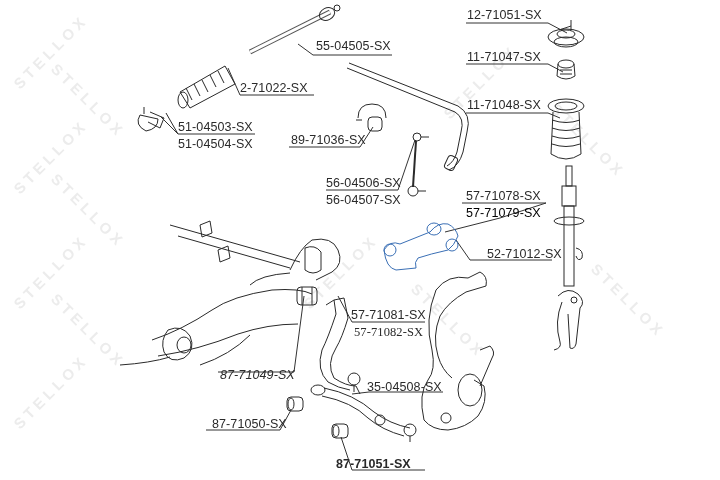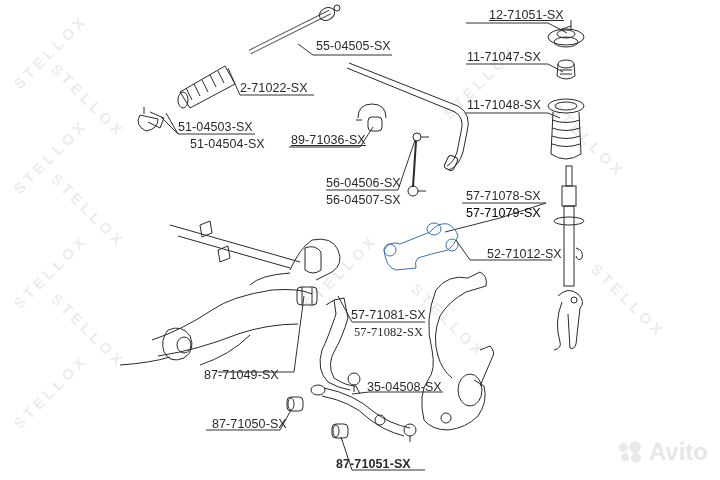--- a/index.html
+++ b/index.html
@@ -187,39 +187,30 @@
         <ellipse cx="470" cy="390" rx="12" ry="16"></ellipse>
         <path d="M480 350 l10 -4 q6 6 2 12 l-12 28"></path>
         <circle cx="446" cy="418" r="5"></circle>
       </g>
     </g>
   </svg>
 
   <div class="lbl" style="left:316px;top:39px;">55-04505-SX</div>
   <div class="lbl" style="left:240px;top:81px;">2-71022-SX</div>
   <div class="lbl" style="left:178px;top:120px;">51-04503-SX</div>
-  <div class="lbl" style="left:178px;top:137px;margin-left:12px;">51-04504-SX</div>
-  <div class="lbl" style="left:291px;top:133px;text-decoration:underline;">89-71036-SX</div>
+  <div class="lbl" style="left:178px;top:137px;">51-04504-SX</div>
+  <div class="lbl" style="left:291px;top:133px;">89-71036-SX</div>
   <div class="lbl" style="left:326px;top:176px;">56-04506-SX</div>
   <div class="lbl" style="left:326px;top:193px;">56-04507-SX</div>
-  <div class="lbl" style="left:489px;top:8px;text-decoration:underline;">12-71051-SX</div>
+  <div class="lbl" style="left:467px;top:8px;">12-71051-SX</div>
   <div class="lbl" style="left:467px;top:50px;">11-71047-SX</div>
   <div class="lbl" style="left:467px;top:98px;">11-71048-SX</div>
   <div class="lbl" style="left:466px;top:189px;">57-71078-SX</div>
   <div class="lbl blue" style="left:466px;top:206px;">57-71079-SX</div>
   <div class="lbl" style="left:487px;top:247px;">52-71012-SX</div>
   <div class="lbl" style="left:351px;top:308px;">57-71081-SX</div>
   <div class="lbl" style="left:354px;top:325px;font-family:Liberation Serif, serif;">57-71082-SX</div>
-  <div class="lbl" style="left:204px;top:368px;">87-71049-SX</div>
+  <div class="lbl" style="left:220px;top:368px;font-style:italic;">87-71049-SX</div>
   <div class="lbl" style="left:367px;top:380px;">35-04508-SX</div>
   <div class="lbl" style="left:206px;top:417px;margin-left:6px;">87-71050-SX</div>
   <div class="lbl" style="left:336px;top:457px;font-weight:bold;">87-71051-SX</div>
 
-  <div class="avito">
-    <div class="avito-dots">
-      <span style="left:0;top:2px;width:9px;height:9px;"></span>
-      <span style="left:10px;top:0;width:12px;height:12px;"></span>
-      <span style="left:2px;top:12px;width:8px;height:8px;"></span>
-      <span style="left:12px;top:12px;width:10px;height:10px;"></span>
-    </div>
-    <span class="avito-text">Avito</span>
-  </div>
 </div>
 
 </body></html>

